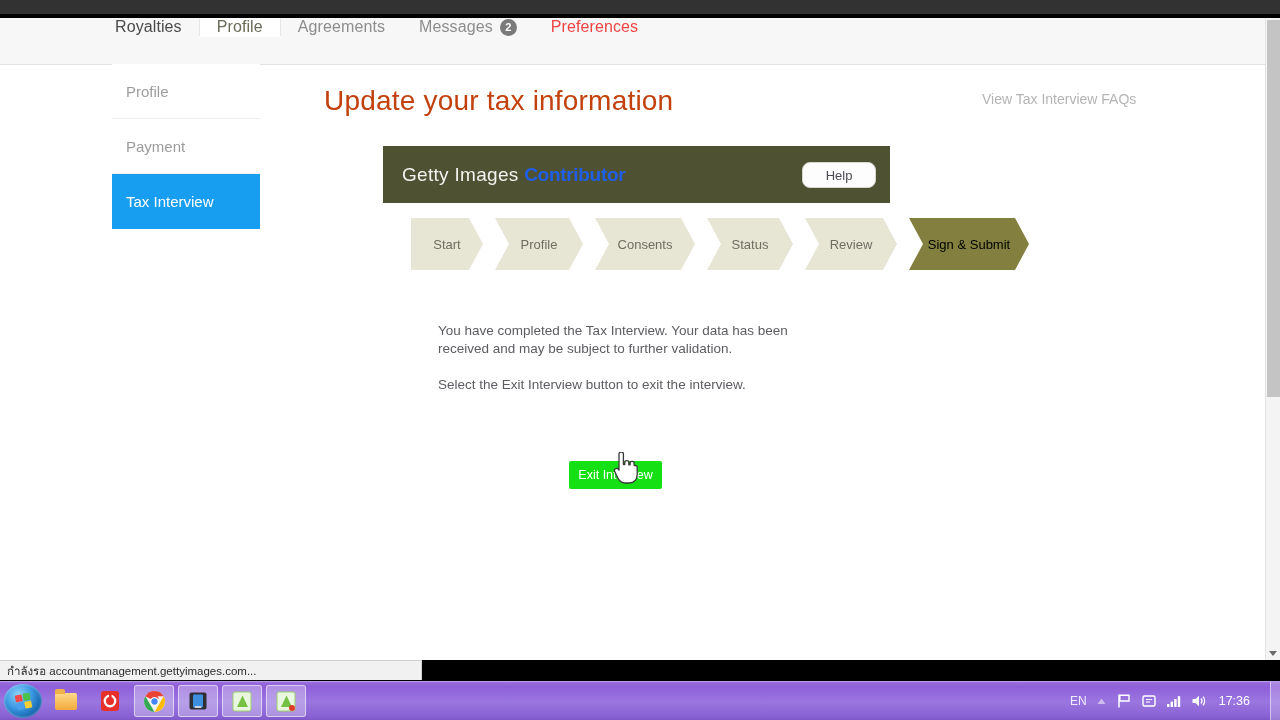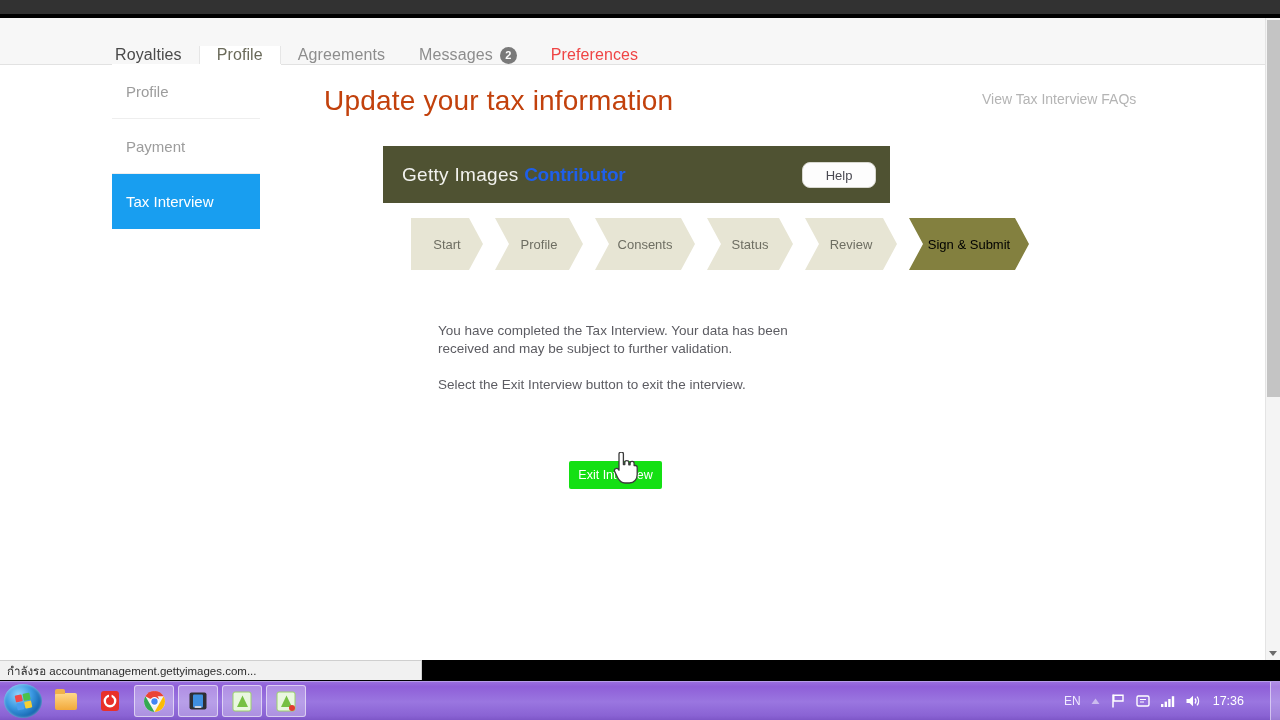--- a/index.html
+++ b/index.html
@@ -50,21 +50,21 @@
     width: 1265px;
     height: 46px;
     background: #f7f7f7;
     border-bottom: 1px solid #e2e2e2;
   }
   .nav-items {
     position: absolute;
     left: 98px; top: 0;
     height: 46px;
     display: flex;
-    align-items: flex-end;
+    align-items: flex-start;
   }
   .nav-item {
     display: flex;
     align-items: center;
     padding: 0 17px;
     font-size: 16px;
     color: #ef4444;
     letter-spacing: .1px;
     white-space: nowrap;
     cursor: pointer;
@@ -334,21 +334,21 @@
     background: rgba(255,255,255,.30);
     border: 1px solid rgba(255,255,255,.55);
     box-sizing: border-box;
   }
   .tb-spacer { flex: 1 1 auto; }
 
   .tray {
     display: flex;
     align-items: center;
     gap: 9px;
-    padding-right: 22px;
+    padding-right: 16px;
     flex: 0 0 auto;
   }
   .tray-text {
     font-size: 12px;
     color: #f0eaff;
   }
   .tray-ico { display: flex; align-items: center; justify-content: center; cursor: pointer; }
   .tray-clock {
     font-size: 12.5px;
     color: #ffffff;

